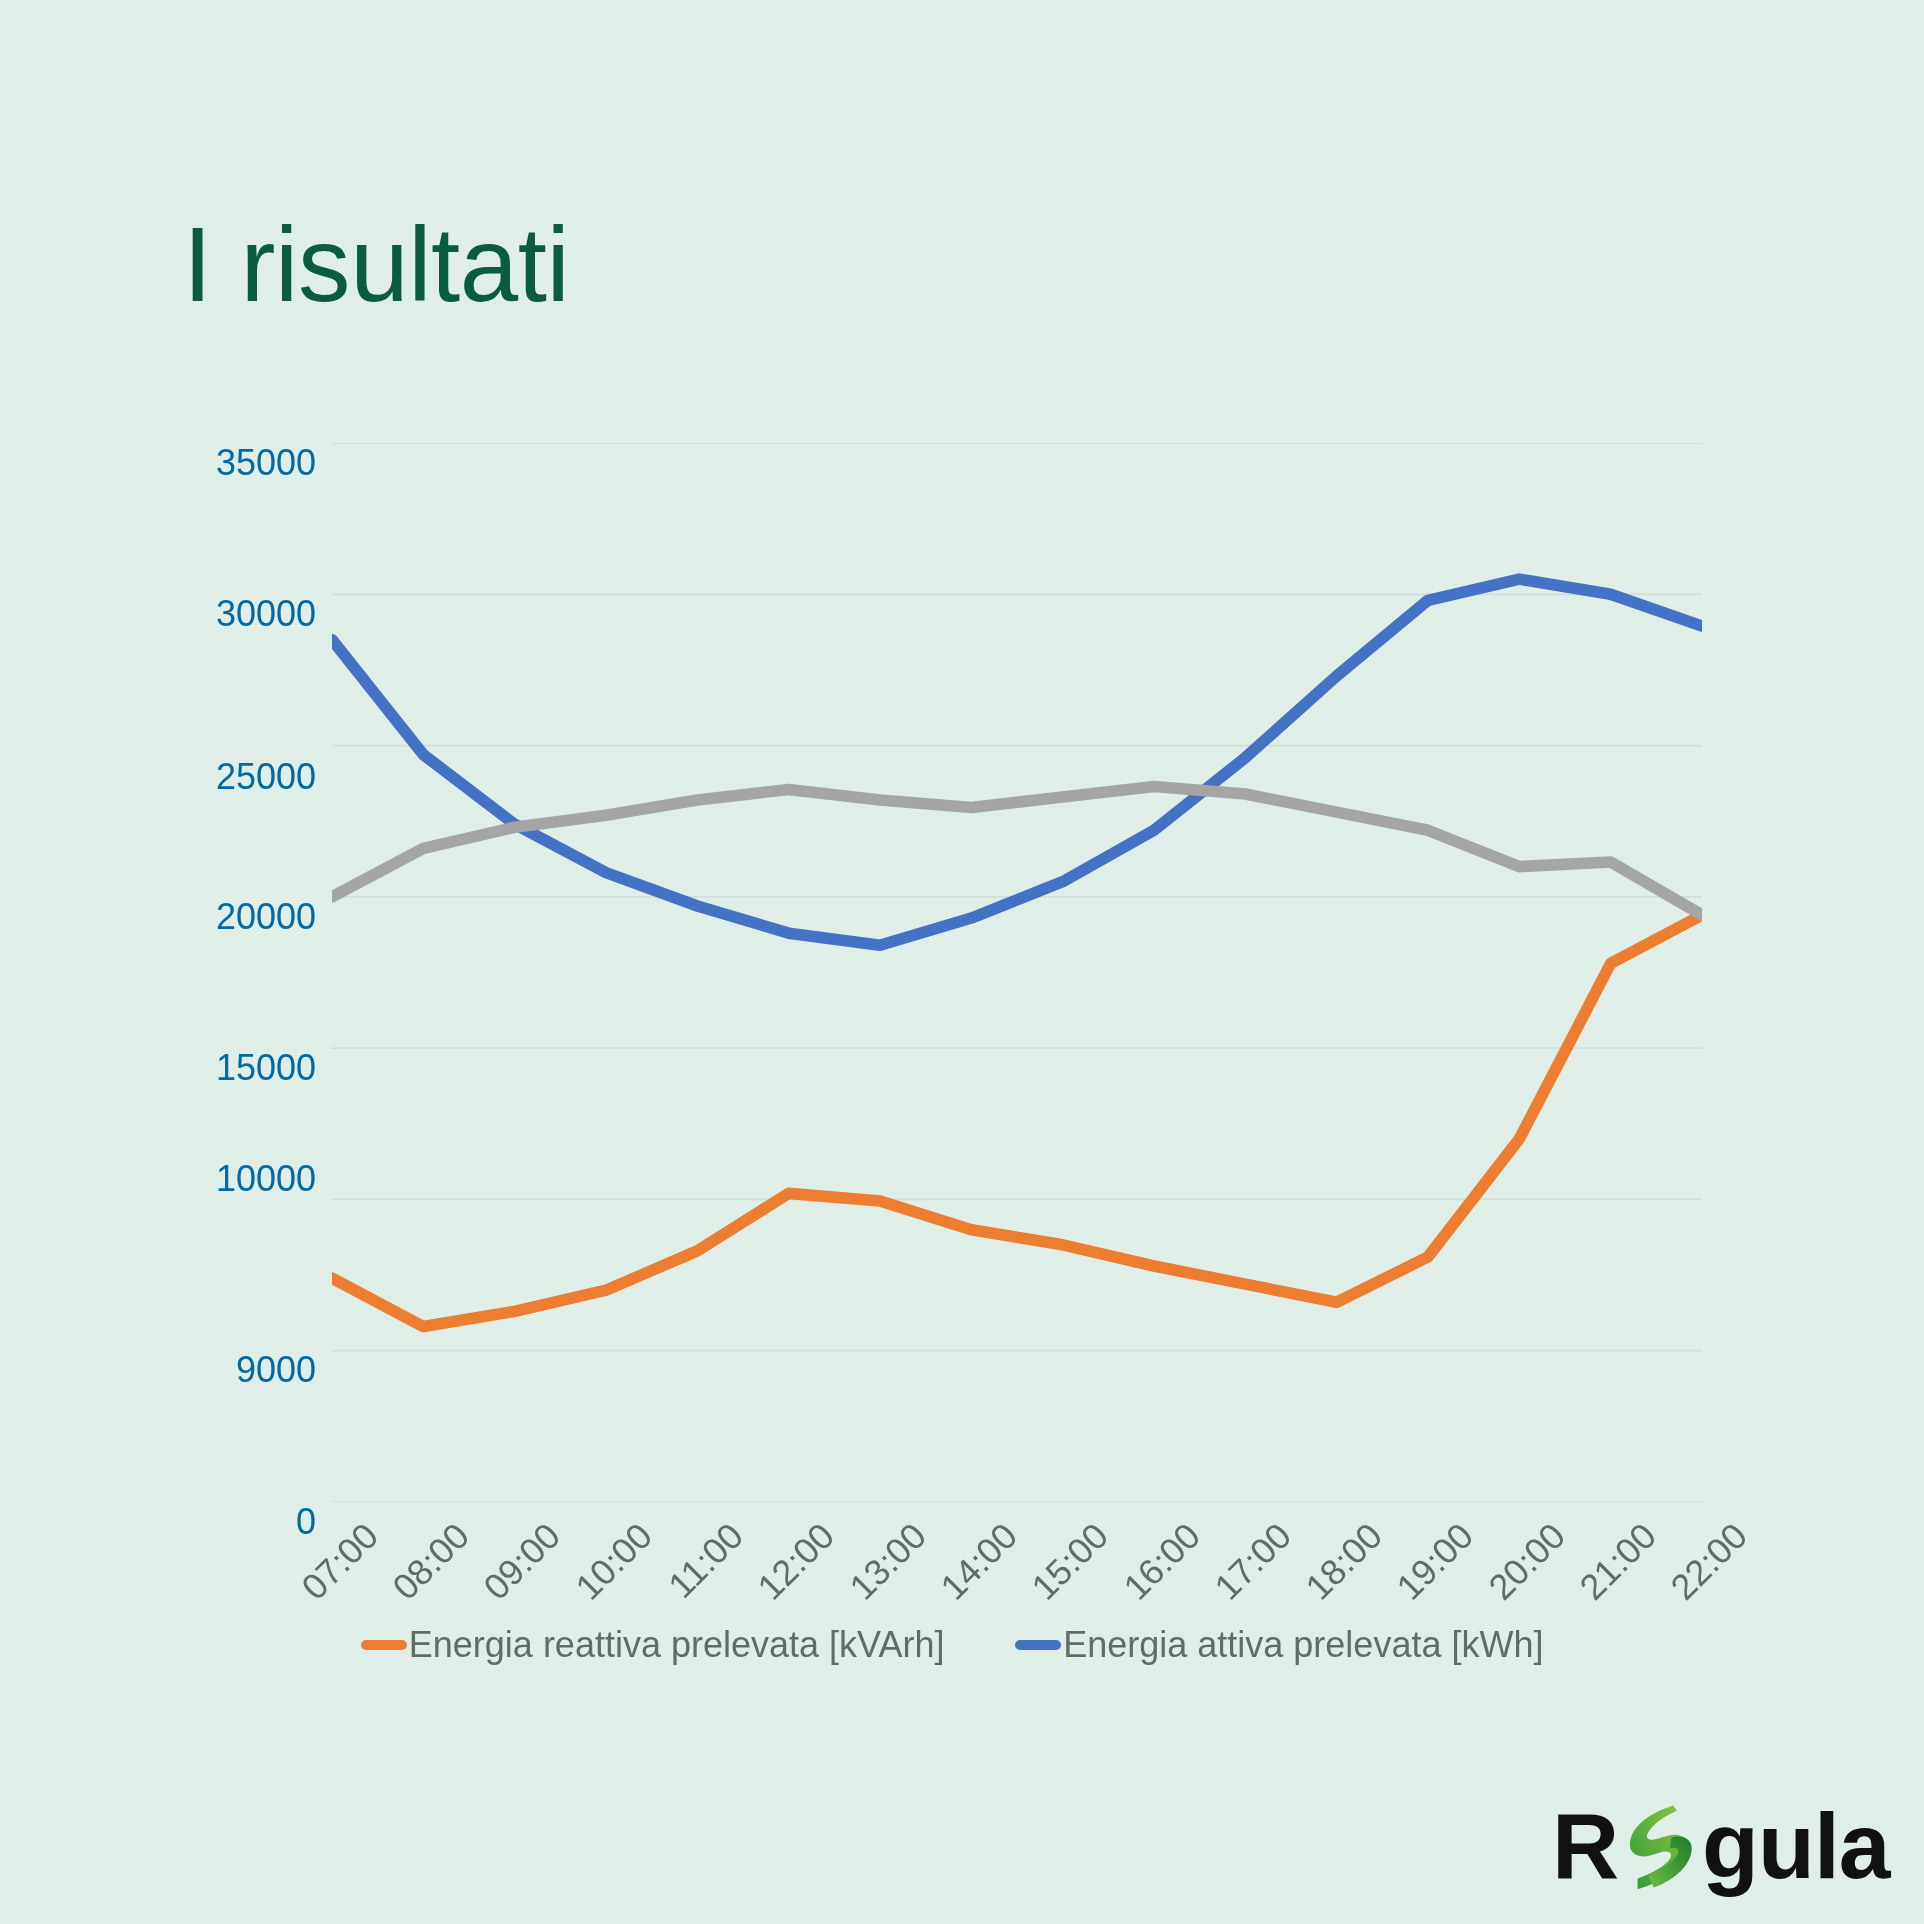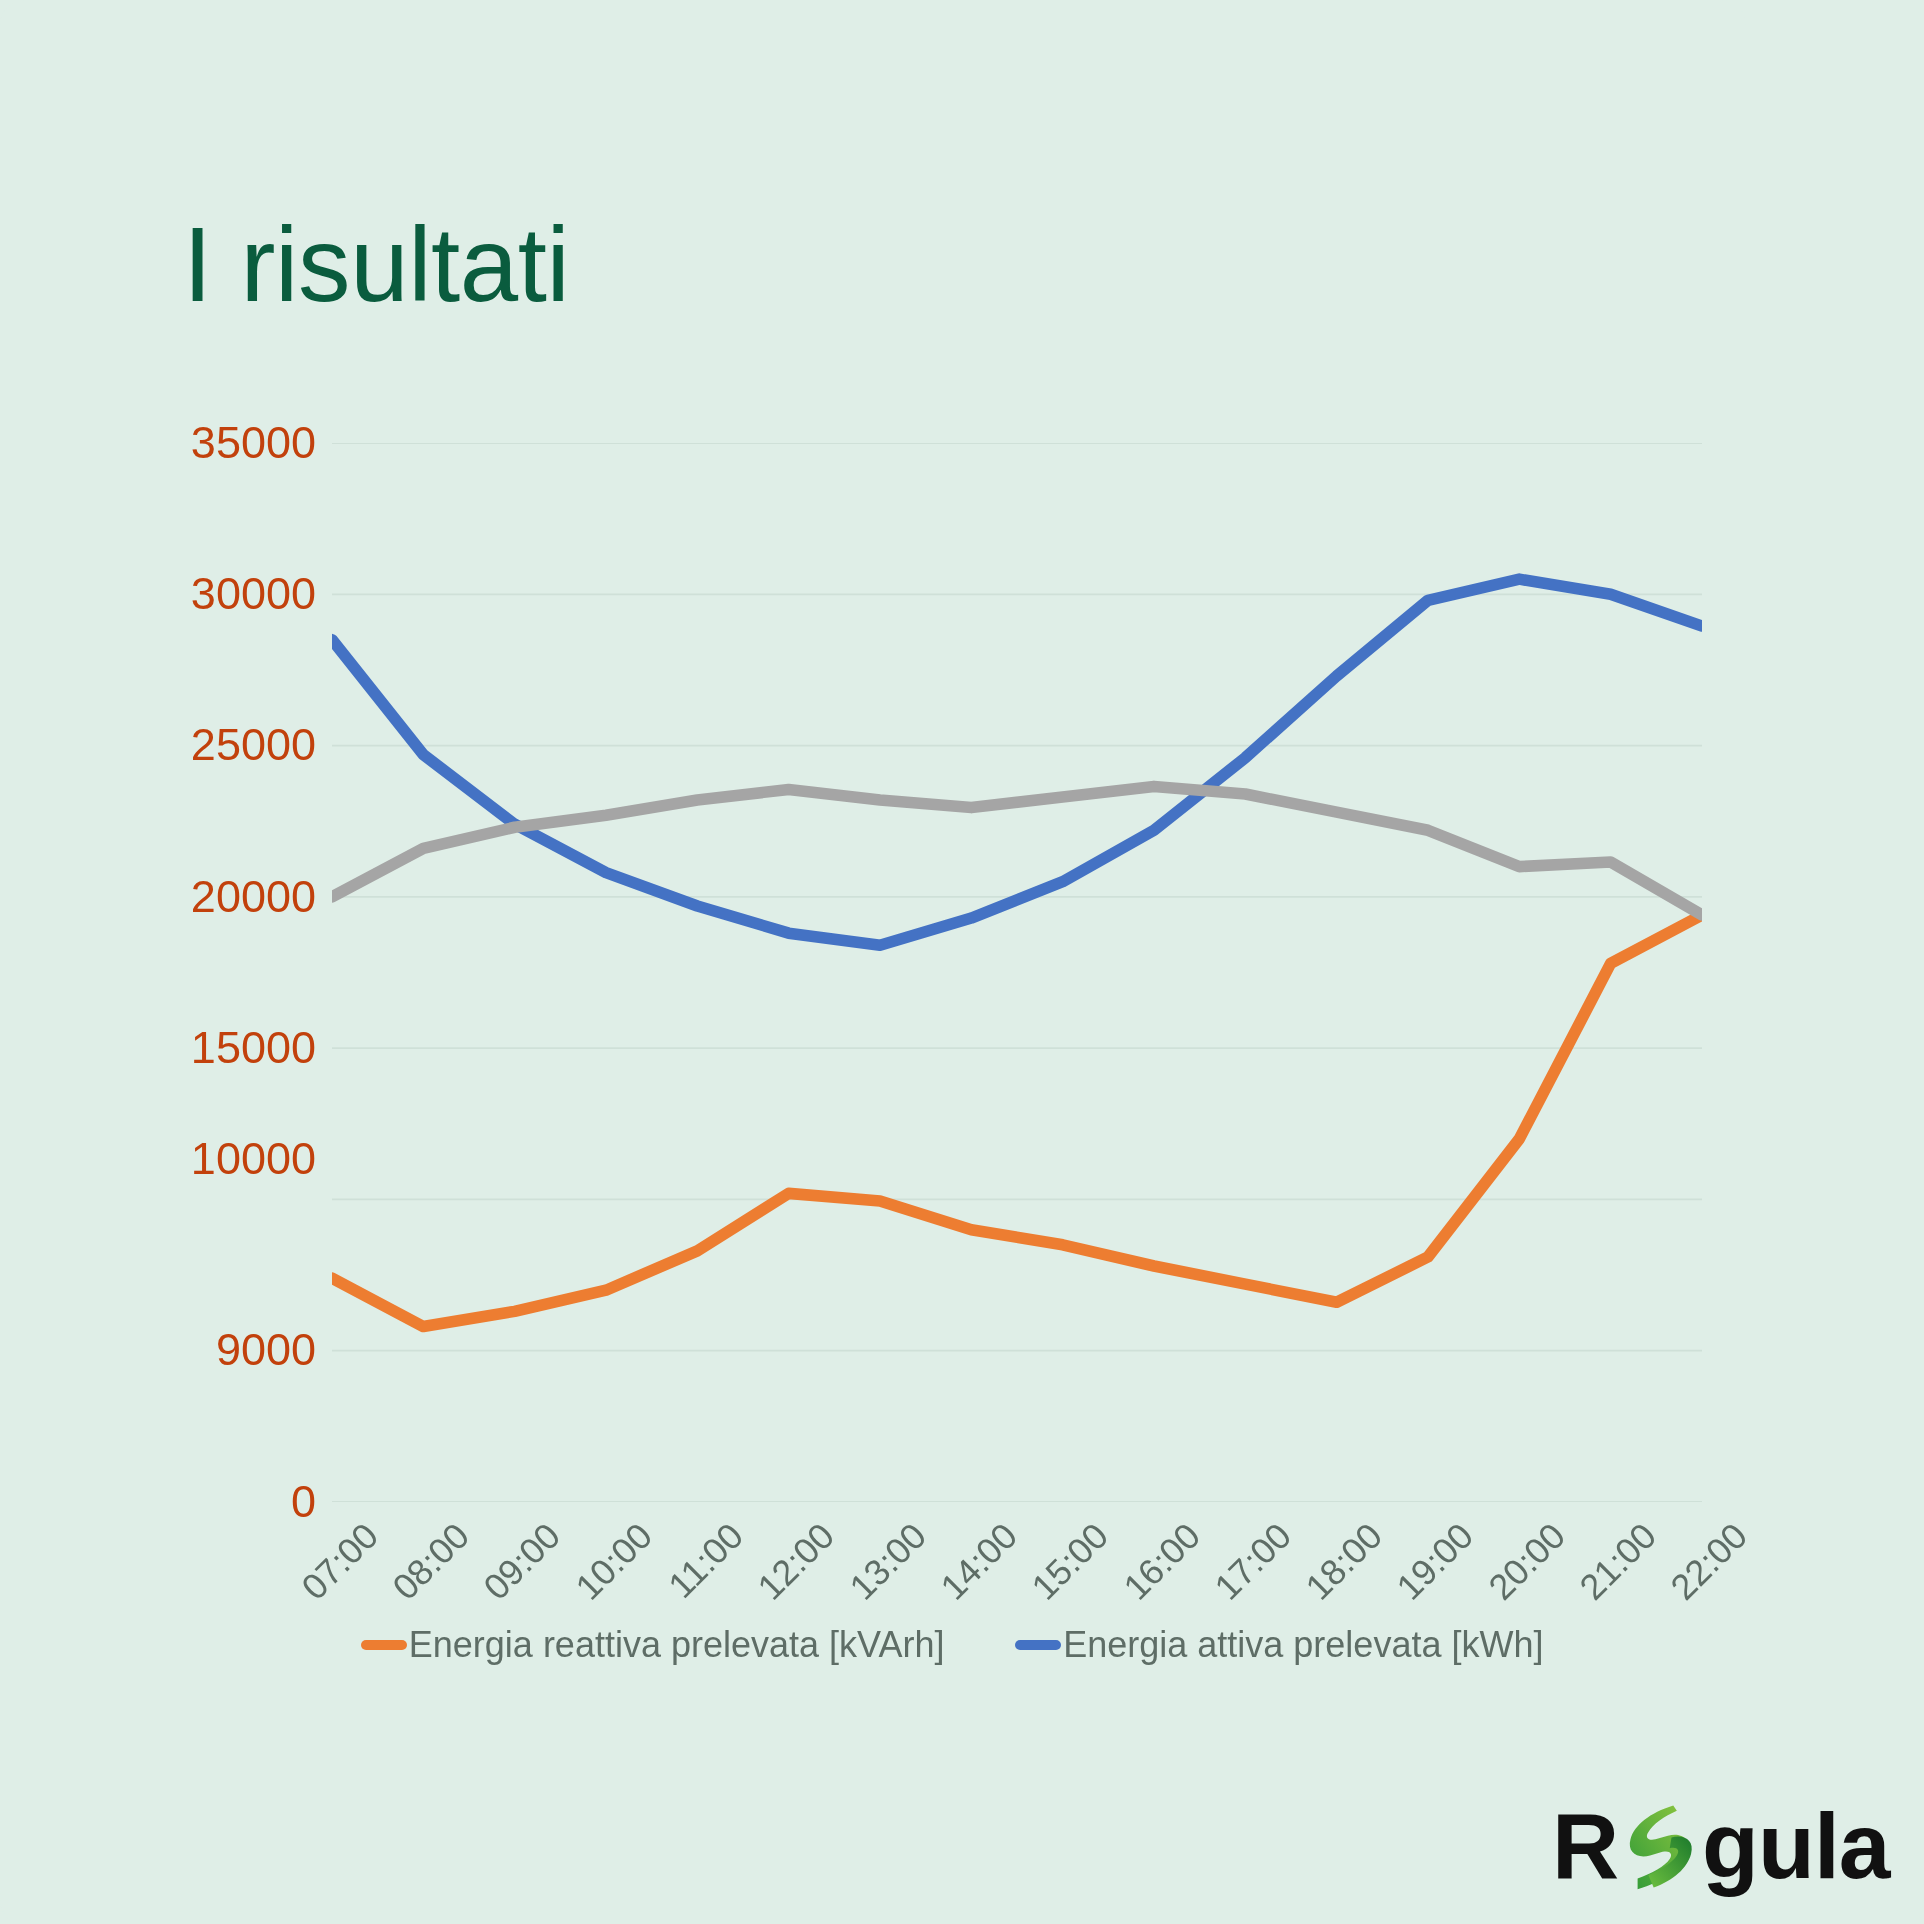--- a/index.html
+++ b/index.html
@@ -48,24 +48,25 @@
     height: 1059px;
   }
   #plot svg { display: block; width: 1370px; height: 1059px; }
 
   
   .ytick {
     position: absolute;
     right: 0;
     width: 143px;
     text-align: right;
-    font-size: 45px;
-    color: #c2410c;
+    font-size: 36px;
+    color: #0369a1;
     transform: translateY(-50%);
     white-space: nowrap;
+    margin-top: 20px;
   }
   #ylabels {
     position: absolute;
     left: 160px;
     top: 443px;
     width: 156px;
     height: 1059px;
   }
 
   
@@ -148,21 +149,21 @@
   <div id="title">I risultati</div>
 
   <div id="chart-area">
 
     <div id="ylabels">
         <div class="ytick" style="top: 1059px;">0</div>
         <div class="ytick" style="top: 907px;">9000</div>
         <div class="ytick" style="top: 716px;">10000</div>
         <div class="ytick" style="top: 605px;">15000</div>
         <div class="ytick" style="top: 454px; text-align: right;">20000</div>
-        <div class="ytick" style="top: 302px;">25000</div>
+        <div class="ytick" style="top: 314px;">25000</div>
         <div class="ytick" style="top: 151px;">30000</div>
         <div class="ytick" style="top: 0px;">35000</div>
       </div>
 
     <div id="plot">
       <svg id="plot-svg" viewBox="0 0 1537 1188" preserveAspectRatio="none">
         <g id="gridlines">
             <line x1="0" x2="1537" y1="1188" y2="1188" stroke="#cfe0d8" stroke-width="2"></line>
             <line x1="0" x2="1537" y1="1018.2857142857143" y2="1018.2857142857143" stroke="#cfe0d8" stroke-width="2"></line>
             <line x1="0" x2="1537" y1="848.5714285714287" y2="848.5714285714287" stroke="#cfe0d8" stroke-width="2"></line>

